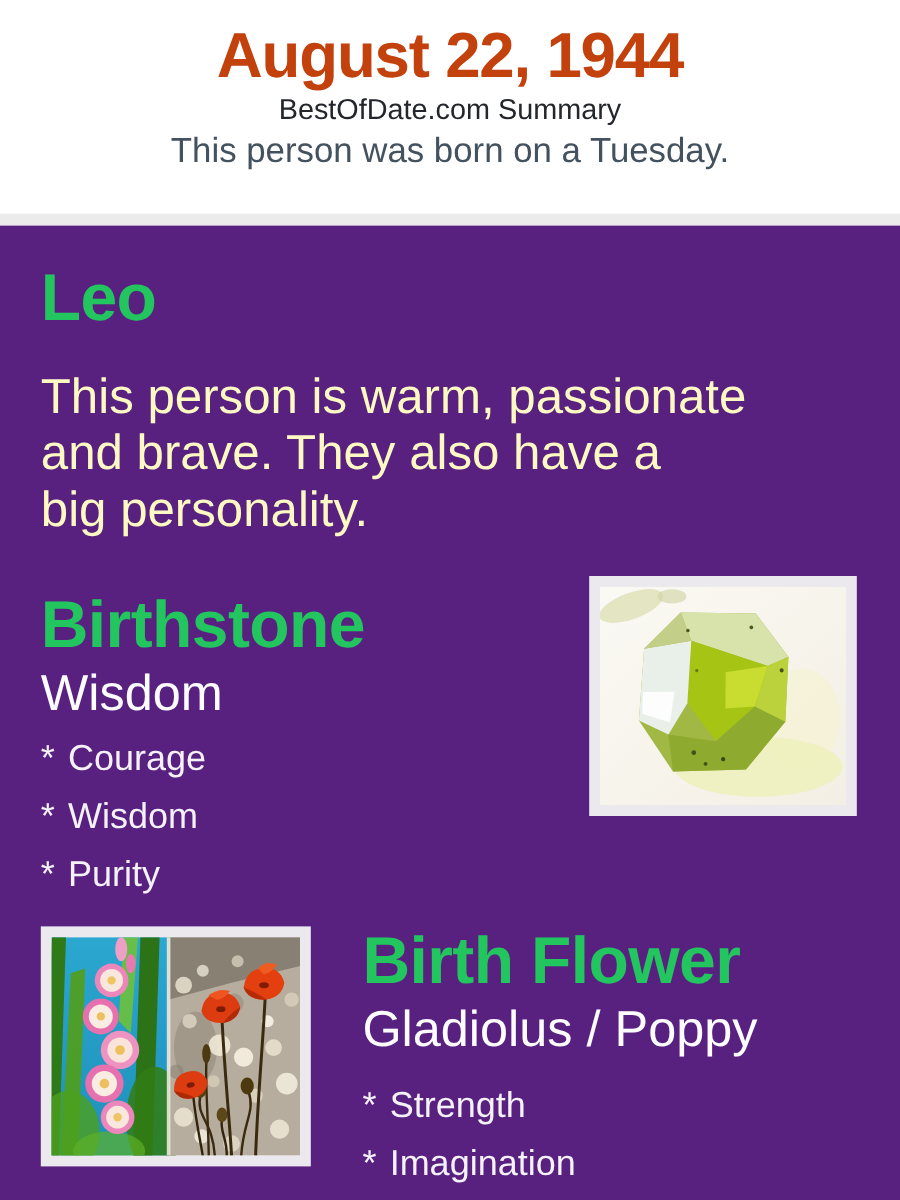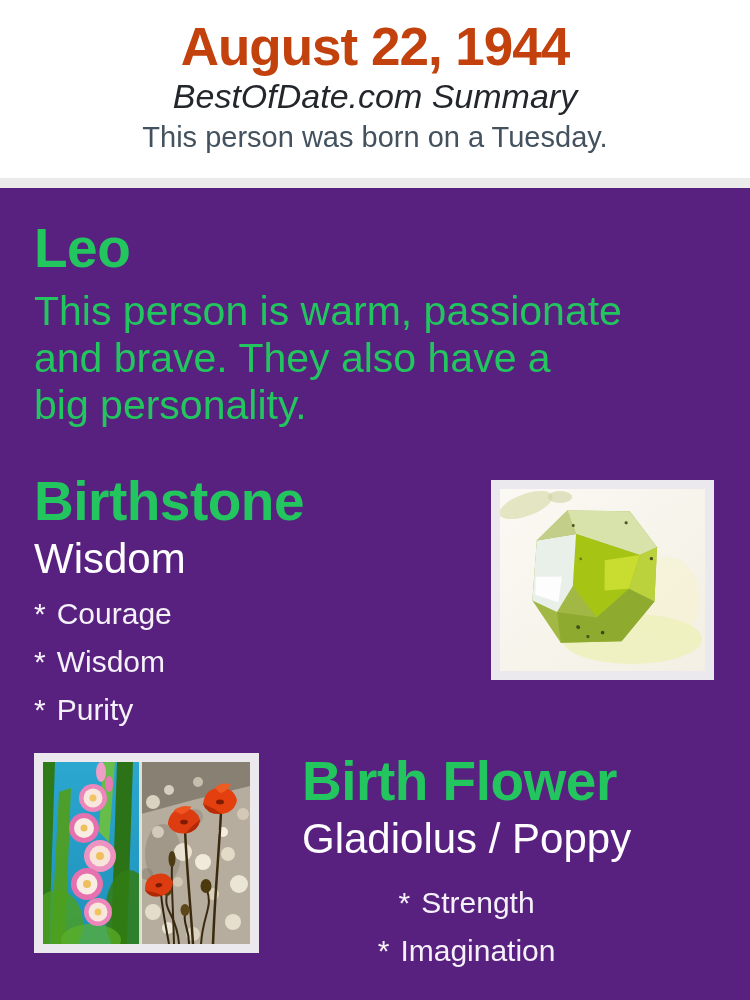--- a/index.html
+++ b/index.html
@@ -11,56 +11,56 @@
   .page{width:750px;height:1000px;display:flex;flex-direction:column;}
 
   
   .header{background:#ffffff;height:178px;text-align:center;flex:none;}
   .date-title{
     margin:0;padding-top:18px;
     color:#c2410c;font-size:53px;font-weight:700;line-height:1.08;
     letter-spacing:-1px;
   }
   .site-summary{
-    margin-top:4px;color:#23272c;font-size:34px;font-weight:400;line-height:1.05;font-style:italic;
+    margin-top:4px;color:#23272c;font-size:24px;font-weight:400;line-height:1.05;
   }
   .weekday-note{
     margin-top:7px;color:#43525e;font-size:29px;font-weight:400;line-height:1.05;
   }
   .divider{height:10px;background:#ebebeb;flex:none;}
 
   
   .main{
     background:#582180;flex:1;position:relative;
     padding-left:34px;box-sizing:border-box;color:#ffffff;
   }
   .h-big{
     color:#22c55e;font-size:55px;font-weight:700;margin:0;line-height:1.05;
     letter-spacing:-0.5px;
   }
   .zodiac-name{padding-top:32px;}
-  .zodiac-desc{margin-top:10px;font-size:41px;line-height:47px;color:#22c55e;font-weight:400;}
+  .zodiac-desc{margin-top:29px;font-size:41px;line-height:47px;color:#fef9c3;font-weight:400;}
   .birthstone-section{margin-top:44px;position:static;}
   .sub-name{margin-top:5px;font-size:42px;line-height:1.1;color:#fdfcfe;font-weight:400;}
   .traits{margin-top:16px;font-size:30px;color:#f5f1f8;}
   .trait{line-height:31px;margin-bottom:17px;}
   .star{display:inline-block;margin-right:11px;}
 
   
   .photo-frame{
     margin:0;padding:9px;background:#ece9ee;line-height:0;
     box-sizing:content-box;
   }
   .photo-frame svg{display:block;}
   .gem-frame{position:absolute;top:292px;left:491px;width:205px;height:182px;}
   .flower-row{display:flex;align-items:flex-start;margin-top:28px;gap:16px;}
   .flower-frame{width:207px;height:182px;flex:none;}
   .flower-text{margin-left:27px;padding-top:0px;}
   .flower-text .sub-name{margin-top:6px;}
-  .flower-text .traits{margin-top:24px;text-align:center;}
+  .flower-text .traits{margin-top:24px;}
 </style>
 </head>
 <body>
 
 <div class="page">
 
   <header class="header">
     <h1 class="date-title">August 22, 1944</h1>
     <div class="site-summary">BestOfDate.com Summary</div>
     <div class="weekday-note">This person was born on a Tuesday.</div>

